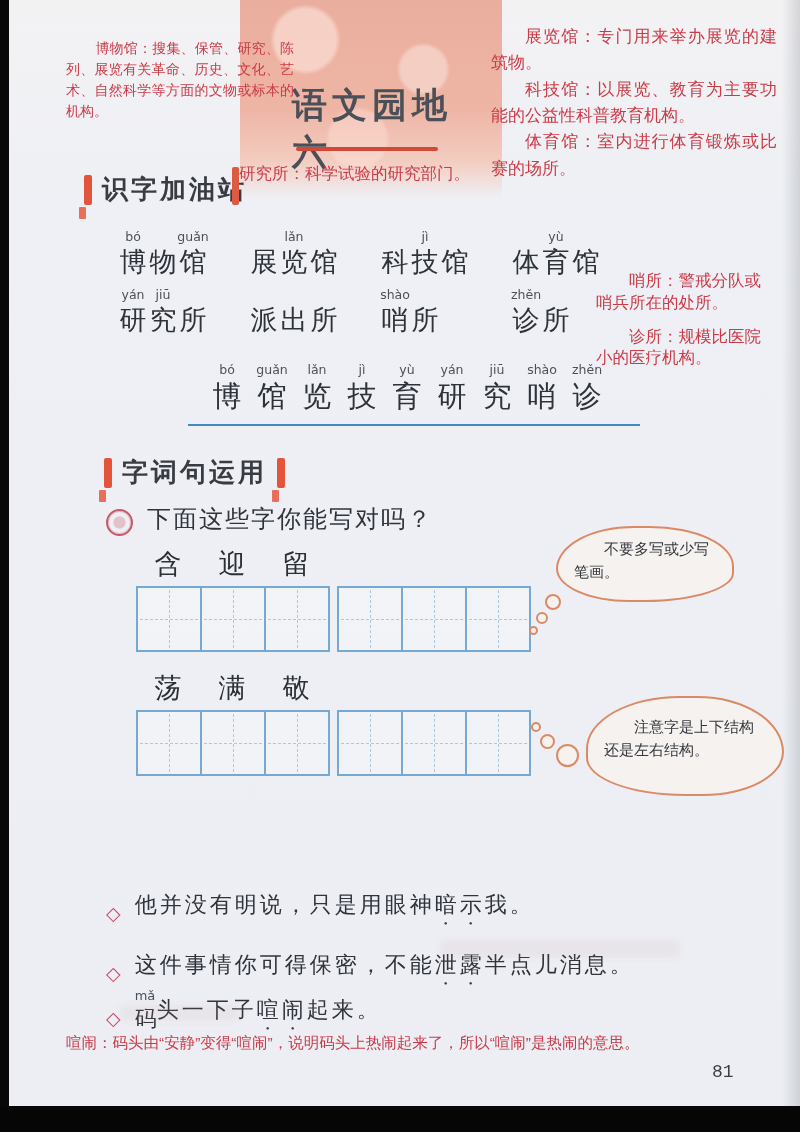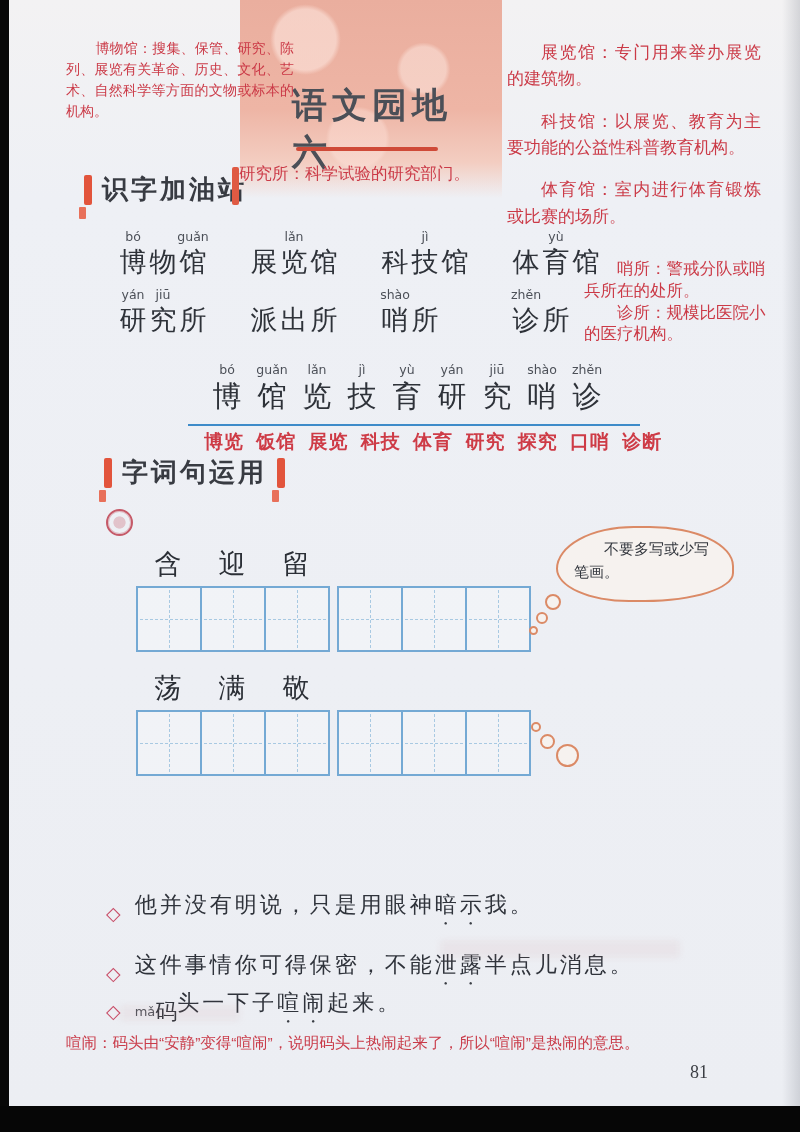--- a/index.html
+++ b/index.html
@@ -19,42 +19,42 @@
         radial-gradient(circle at 45% 70%,rgba(255,228,220,.4) 0 14%,rgba(255,228,220,0) 16%),
         linear-gradient(180deg,#eaae9e 0%,#eeb5a5 55%,#f3cdc1 82%,rgba(243,205,193,0) 100%);}
   .page-title{position:absolute;left:292px;top:82px;width:180px;font-size:35px;font-weight:600;
       letter-spacing:5px;color:#4b4f57;}
   .title-underline{position:absolute;left:296px;top:147px;width:142px;height:4px;background:#cf4a38;border-radius:2px;}
   
   .rnote{color:#cb3a47;font-family:"Liberation Sans",sans-serif;line-height:1.5;
          text-align:justify;}
   .note-left{position:absolute;left:66px;top:38px;width:228px;font-size:14px;text-indent:2.1em;}
   .note-right{position:absolute;left:491px;top:24px;width:286px;font-size:17px;}
-  .note-right p{margin:16px;text-indent:2em;line-height:1.55;}
+  .note-right p{margin:0;text-indent:2em;line-height:1.55;}
   
   .sec-header{position:absolute;display:flex;align-items:center;gap:10px;}
   .sec-title{font-family:"Liberation Sans",sans-serif;font-weight:bold;font-size:26px;
       letter-spacing:3px;color:#383b42;}
   .redbar{width:8px;height:30px;background:#e2543c;border-radius:2px;position:relative;}
   .redbar::after{content:"";position:absolute;left:-5px;bottom:-14px;width:7px;height:12px;
       background:#e8705a;border-radius:1px;}
   .shizi-note{position:absolute;left:232px;top:163px;display:flex;}
   .shizi-note .nbar{width:7px;height:38px;background:#df5a43;border-radius:2px;margin-top:4px;}
   .shizi-note p{margin:0;font-size:16.5px;line-height:1.33;text-align:left;}
   
   .rc{display:inline-flex;flex-direction:column;align-items:center;width:30px;}
   .rc .py{height:17px;font-family:"DejaVu Sans",sans-serif;font-size:12.5px;color:#4c5058;white-space:nowrap;}
   .rc .hz{font-size:27px;color:#2e3239;line-height:1.2;}
   .words-row{position:absolute;left:118px;display:flex;}
   .word-slot{width:131px;display:flex;}
   .char-row{position:absolute;left:212px;top:362px;display:flex;}
   .char-row .rc{margin-right:15px;}
   .char-row .rc .hz{font-size:29px;}
   .note-sentry{position:absolute;left:584px;top:258px;width:190px;font-size:16.5px;}
-  .note-sentry p{margin:0;text-indent:2em;line-height:1.32;text-align:left;}
+  .note-sentry p{margin:12px;text-indent:2em;line-height:1.32;text-align:left;}
   .blue-line{position:absolute;left:188px;top:424px;width:452px;height:2px;background:#3e8bc9;}
   .examples{position:absolute;left:204px;top:429px;width:460px;color:#ce3b46;
       font-family:"Liberation Sans",sans-serif;font-size:19px;font-weight:600;letter-spacing:1px;word-spacing:6px;}
   
   .seal{width:23px;height:23px;border:2px solid #bf4050;border-radius:50%;display:inline-block;
       box-shadow:inset 0 0 0 1px rgba(191,64,80,.35);opacity:.85;
       background:radial-gradient(circle at 50% 50%,rgba(191,64,80,.3) 0 35%,rgba(191,64,80,0) 40%);}
   .prompt{position:absolute;display:flex;align-items:flex-start;gap:14px;color:#2f333b;}
   .prompt .ptext{font-size:24px;letter-spacing:2px;}
   
@@ -72,28 +72,28 @@
       border-radius:48% 52% 55% 45% / 62% 58% 42% 48%;}
   .b1{left:556px;top:526px;width:178px;height:76px;}
   .b2{left:586px;top:696px;width:198px;height:100px;border-radius:52% 48% 45% 55% / 58% 62% 48% 42%;}
   .tail{position:absolute;border:2px solid #db8a66;background:#f6f2ef;border-radius:50%;}
   
   .sentence{position:absolute;left:106px;display:flex;align-items:flex-end;color:#2f333b;}
   .sentence .stext{font-size:22px;letter-spacing:3px;}
   .dia{color:#c84b66;font-size:19px;margin-right:14px;line-height:1.6;}
   .emph{-webkit-text-emphasis:filled dot #3a3e45;text-emphasis:filled dot #3a3e45;
         -webkit-text-emphasis-position:under right;text-emphasis-position:under right;}
-  .rubycol{display:inline-flex;align-items:center;}
+  .rubycol{display:inline-flex;flex-direction:column;}
   .rubycol .py{font-family:"DejaVu Sans",sans-serif;font-size:13px;color:#4c5058;height:16px;}
   .rubycol .hz{font-size:22px;letter-spacing:0;}
   
   .bottom-notes{position:absolute;left:66px;top:1034px;width:716px;color:#c93b49;
       font-family:"Liberation Sans",sans-serif;font-size:15.5px;line-height:18px;text-align:left;}
   .bottom-notes p{margin:0;}
-  .pagenum{position:absolute;left:690px;top:1062px;font-size:18px;color:#3b3e44;}
+  .pagenum{position:absolute;left:712px;top:1062px;font-size:18px;color:#3b3e44;font-family:Liberation Mono, monospace;}
   .smudge{position:absolute;background:rgba(205,150,150,.10);filter:blur(3px);border-radius:4px;}
 </style>
 </head>
 <body>
 
 <div class="paper">
   <div class="banner"></div>
   <div class="page-title">语文园地六</div>
   <div class="title-underline"></div>
 
@@ -260,30 +260,30 @@
       <div class="rc">
         <div class="py">shào</div>
         <div class="hz">哨</div>
       </div>
       <div class="rc">
         <div class="py">zhěn</div>
         <div class="hz">诊</div>
       </div>
     </div>
   <div class="blue-line"></div>
-  <div class="examples">博览 饭馆 展览 科技 体育 研究  探究 口哨 诊断</div>
 
   <div class="sec-header" style="left:104px;top:455px;">
     <span class="redbar"></span>
     <span class="sec-title">字词句运用</span>
     <span class="redbar"></span>
   </div>
 
   <div class="prompt" style="left:106px;top:503px;">
     <span class="seal" style="margin-top:6px;"></span>
+    <span class="ptext">下面这些字你能写对吗？</span>
   </div>
 
   <div class="pchars" style="top:546px;">
       <span class="pch">含</span>
       <span class="pch">迎</span>
       <span class="pch">留</span>
     </div>
   <div class="grid" style="top:586px;">
     <div class="ggroup">
       <div class="cell"></div>
@@ -311,20 +311,21 @@
       <div class="cell"></div>
         <div class="cell"></div>
         <div class="cell"></div>
     </div>
     <div class="ggroup">
       <div class="cell"></div>
         <div class="cell"></div>
         <div class="cell"></div>
     </div>
   </div>
+  <div class="bubble b2" style="padding-top:18px;"><span>注意字是上下结构还是左右结构。</span></div>
   <div class="tail" style="left:531px;top:722px;width:6px;height:6px;"></div>
   <div class="tail" style="left:540px;top:734px;width:11px;height:11px;"></div>
   <div class="tail" style="left:556px;top:744px;width:19px;height:19px;"></div>
 
 
   <div class="sentence" style="top:890px;">
     <span class="dia">◇</span>
     <span class="stext"><span>他并没有明说，只是用眼神</span><span class="emph">暗示</span><span>我。</span></span>
   </div>
   <div class="sentence" style="top:950px;">

